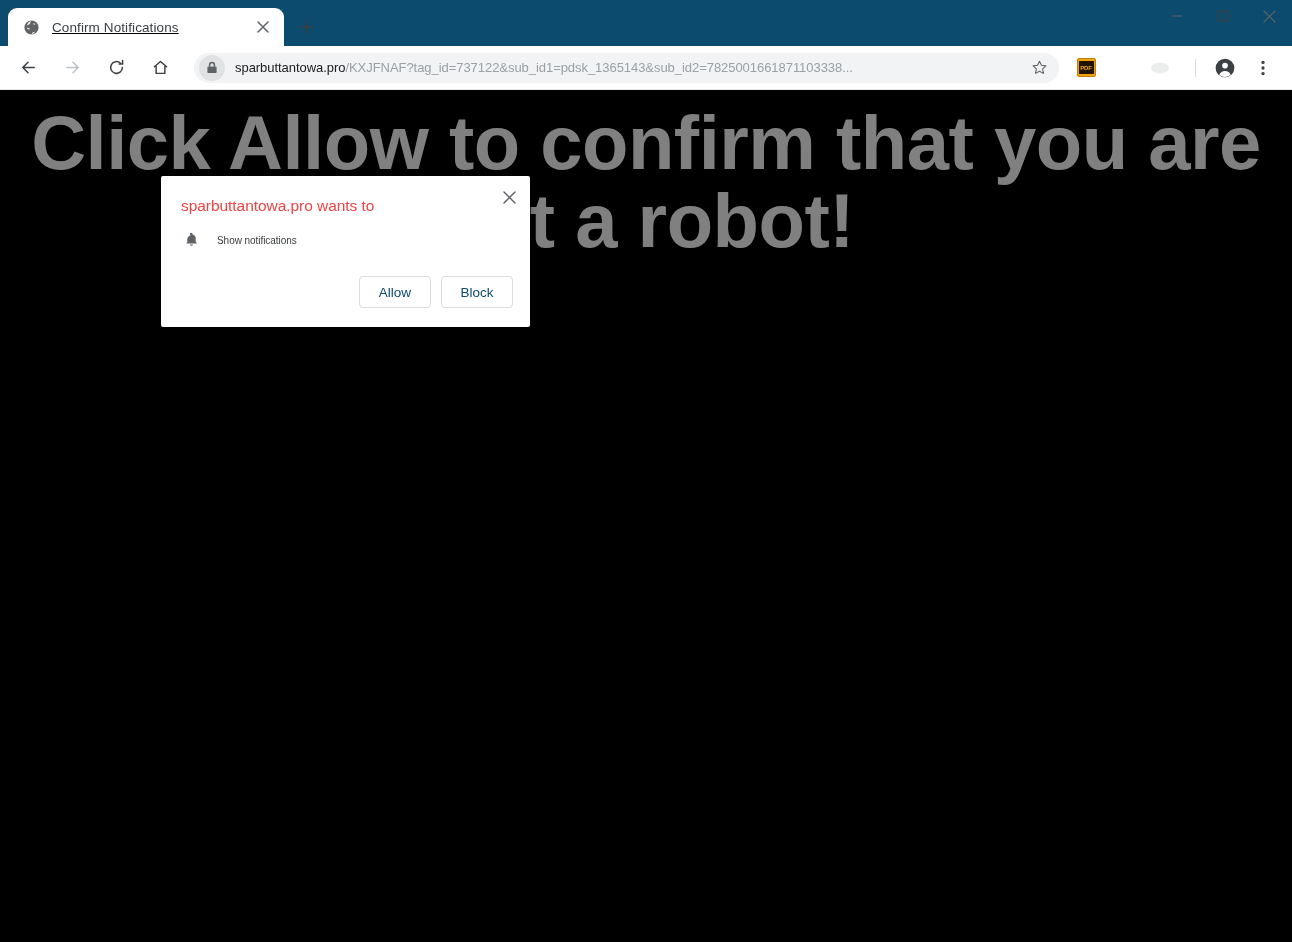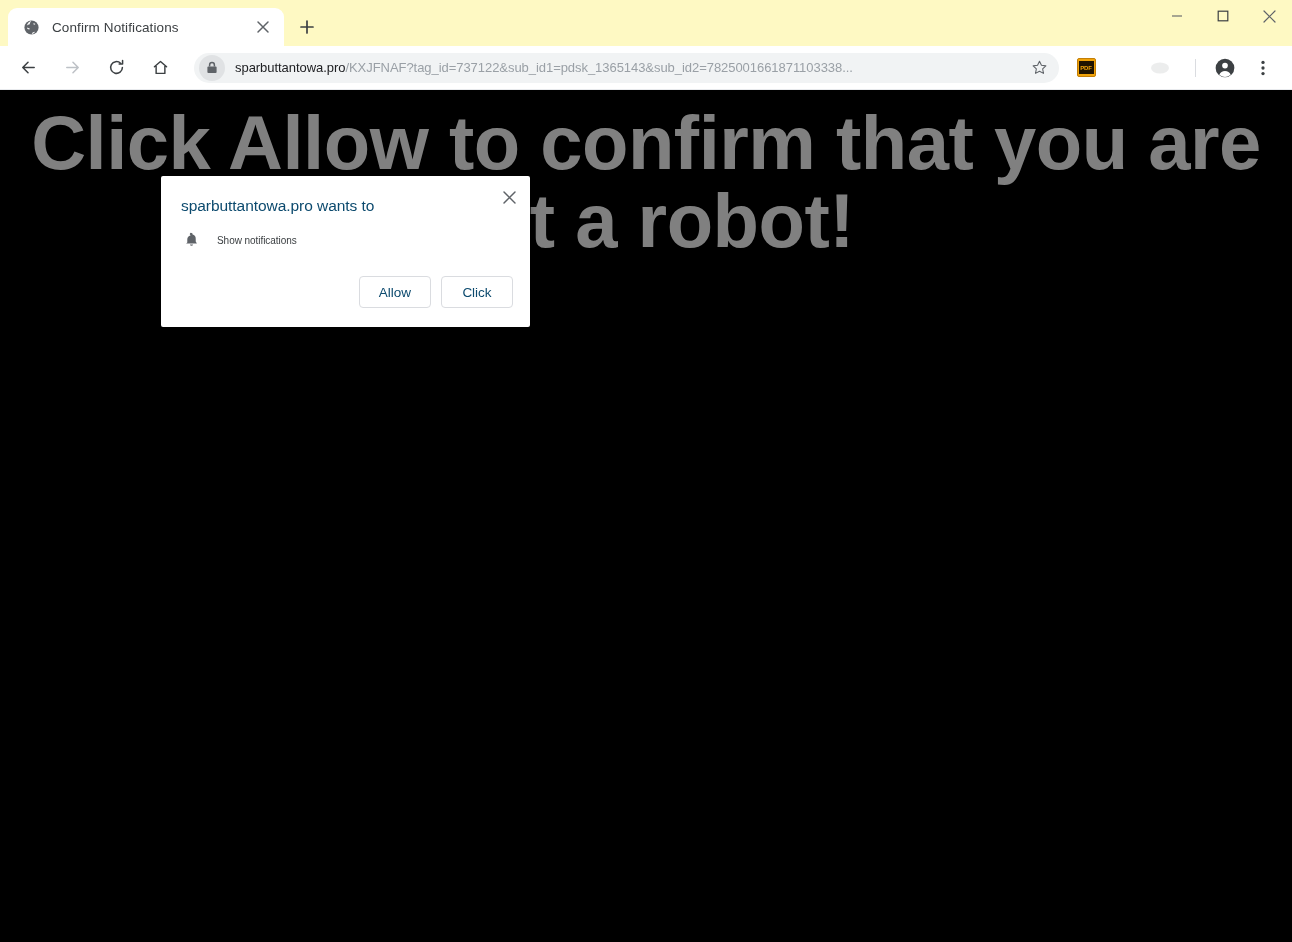--- a/index.html
+++ b/index.html
@@ -19,25 +19,26 @@
   .browser {
     position: absolute;
     inset: 0;
     display: flex;
     flex-direction: column;
   }
 
   
   .tabstrip {
     height: 46px;
-    background: #fef9c3;
+    background: #0c4a6e;
     display: flex;
     align-items: flex-end;
     position: relative;
     flex: none;
+    text-decoration: underline;
   }
   .tab {
     margin-left: 8px;
     width: 276px;
     height: 38px;
     background: #ffffff;
     border-radius: 9px 9px 0 0;
     display: flex;
     align-items: center;
     padding: 0 10px 0 14px;
@@ -265,21 +266,21 @@
     display: flex;
     align-items: center;
     justify-content: center;
     border-radius: 50%;
   }
   .perm-title {
     position: absolute;
     left: 20px;
     top: 21px;
     font-size: 15.5px;
-    color: #0c4a6e;
+    color: #ef4444;
     letter-spacing: -.05px;
   }
   .perm-row {
     position: absolute;
     left: 20px;
     top: 54px;
     display: flex;
     align-items: center;
   }
   .perm-row-icon {
@@ -465,17 +466,17 @@
           <svg width="15" height="16" viewBox="0 0 16 17">
             <path d="M8 1.1 a1.15 1.15 0 0 1 1.15 1.15 v.45 a4.5 4.5 0 0 1 3.35 4.35 v3.1 l1.25 1.95 H2.25 L3.5 11.15 v-3.1 a4.5 4.5 0 0 1 3.35 -4.35 v-.45 A1.15 1.15 0 0 1 8 1.1 Z" fill="#5f6368"></path>
             <path d="M6.3 13.4 a1.75 1.75 0 0 0 3.4 0 Z" fill="#5f6368"></path>
           </svg>
         </span>
         <span class="perm-row-label">Show notifications</span>
       </div>
 
       <div class="perm-actions">
         <button class="perm-btn">Allow</button>
-        <button class="perm-btn">Click</button>
+        <button class="perm-btn">Block</button>
       </div>
     </div>
   </div>
 </div>
 
 </body></html>

